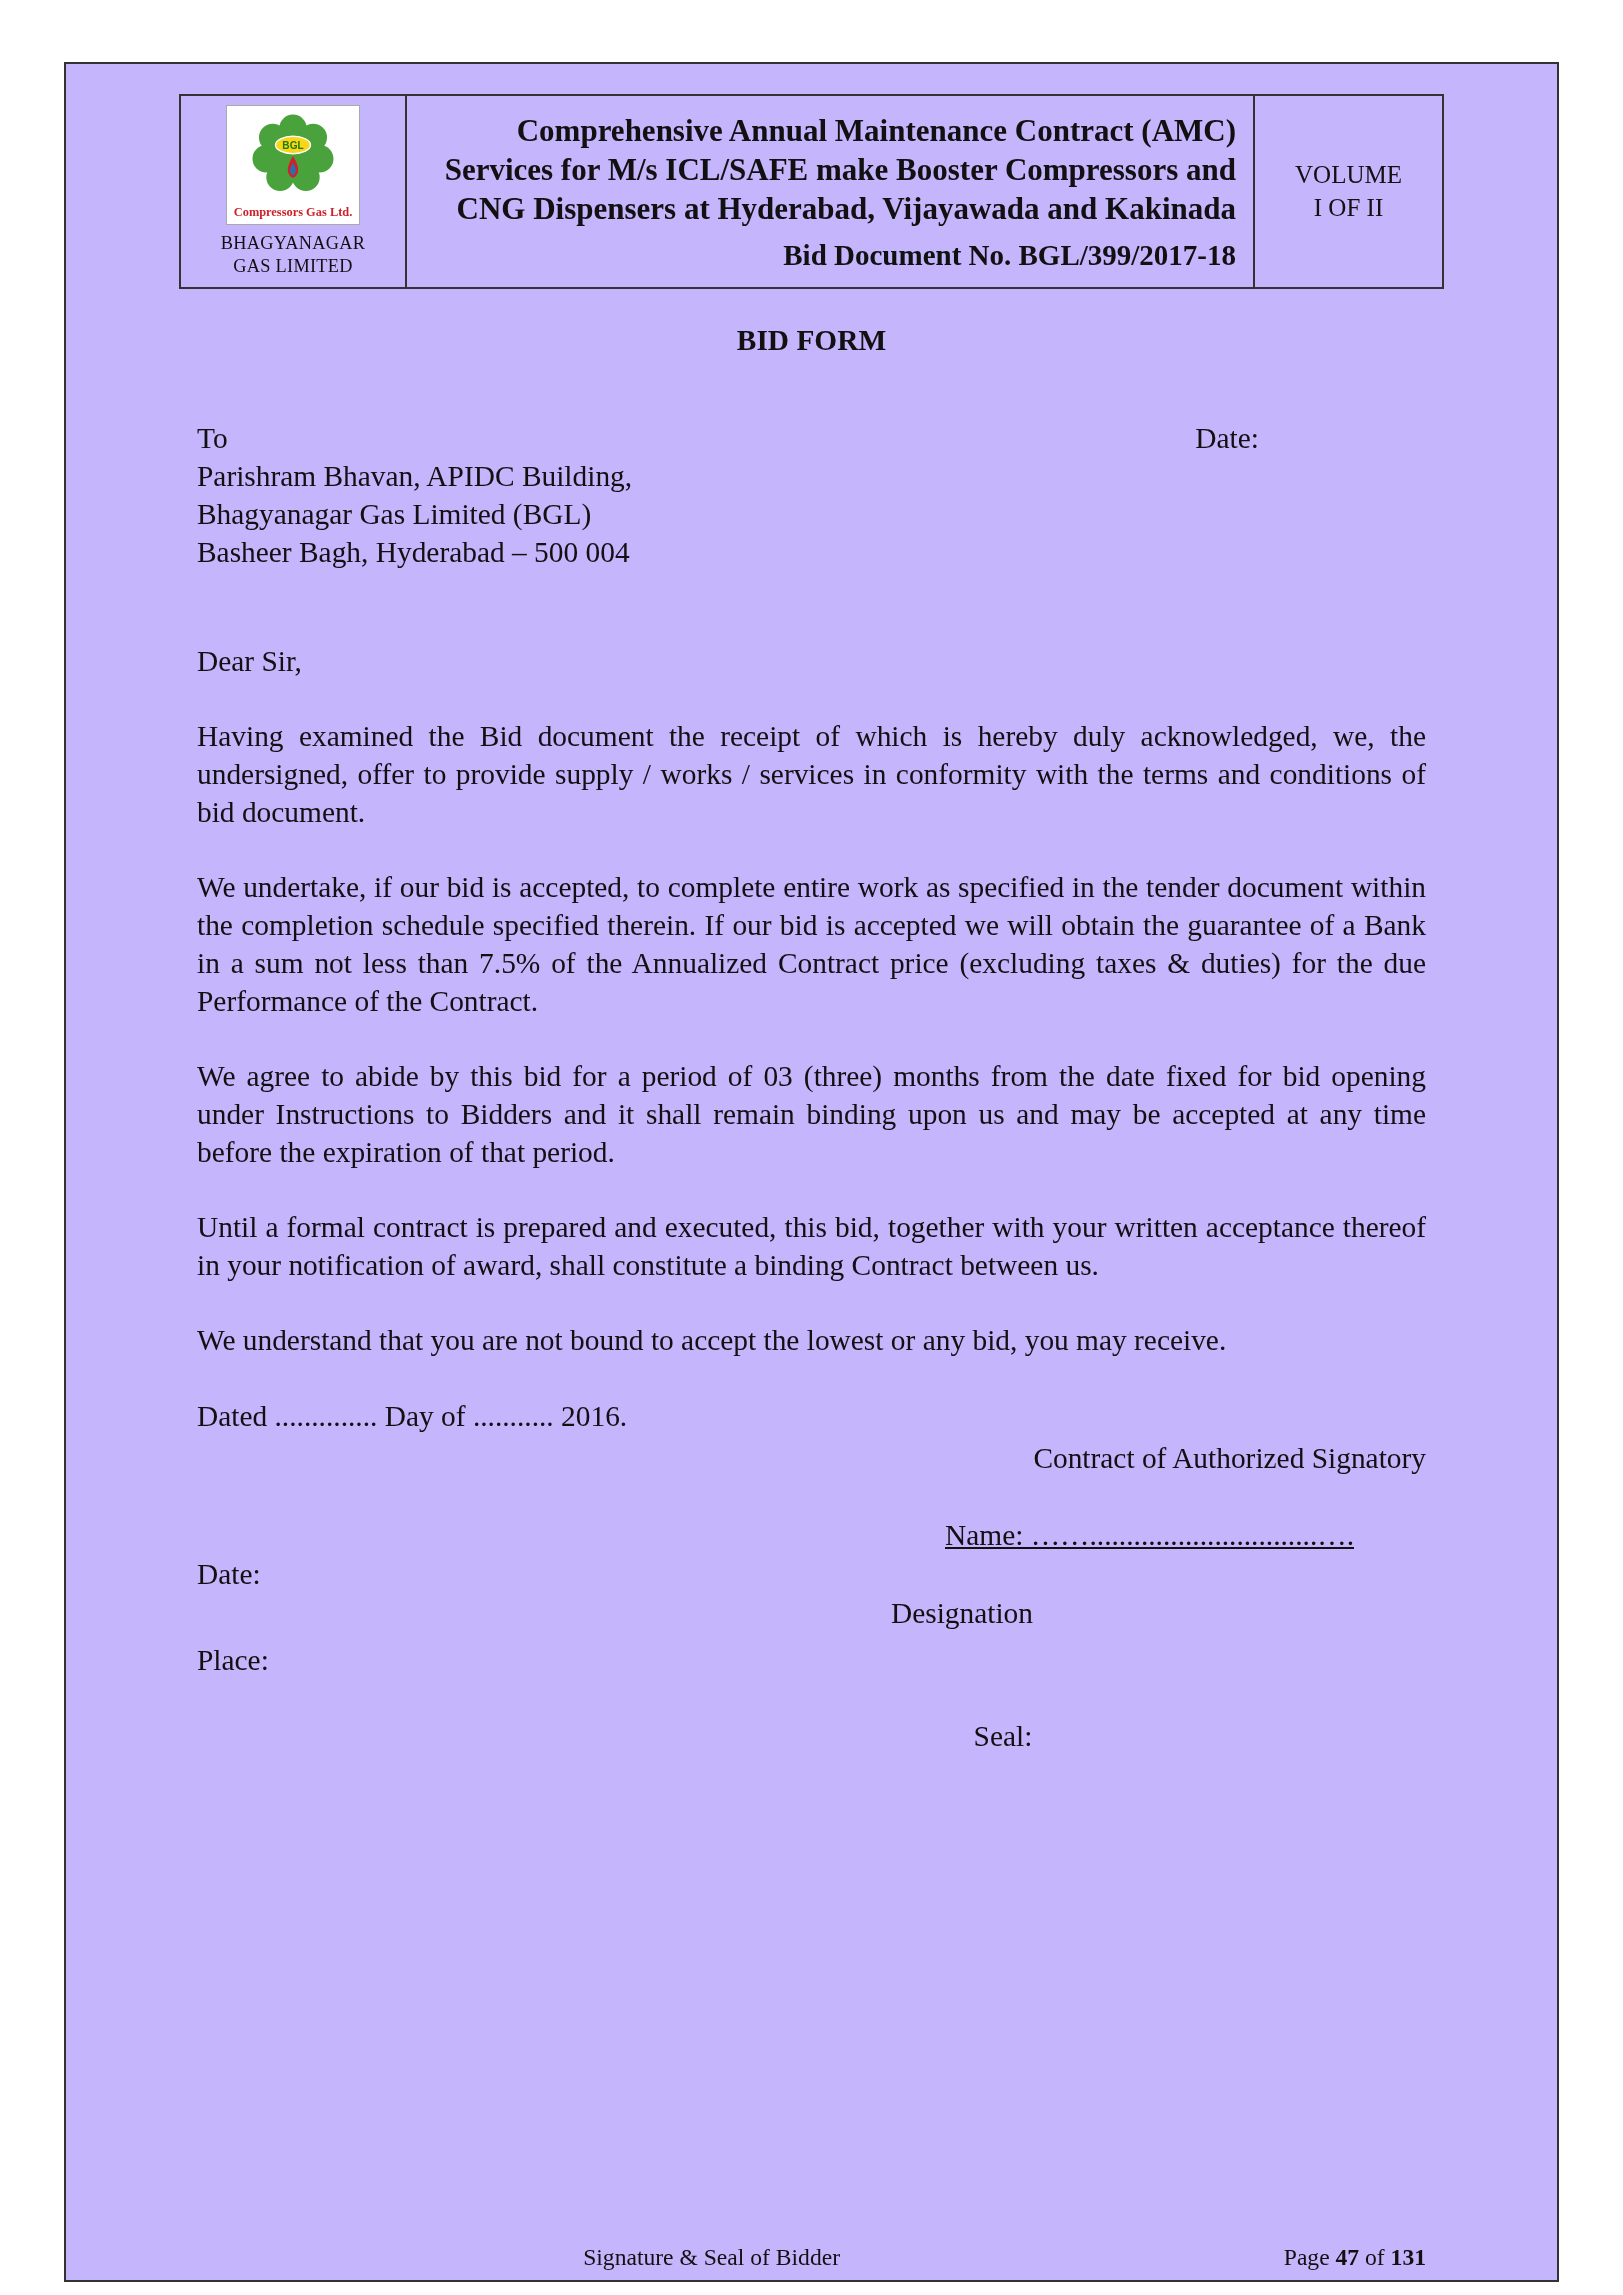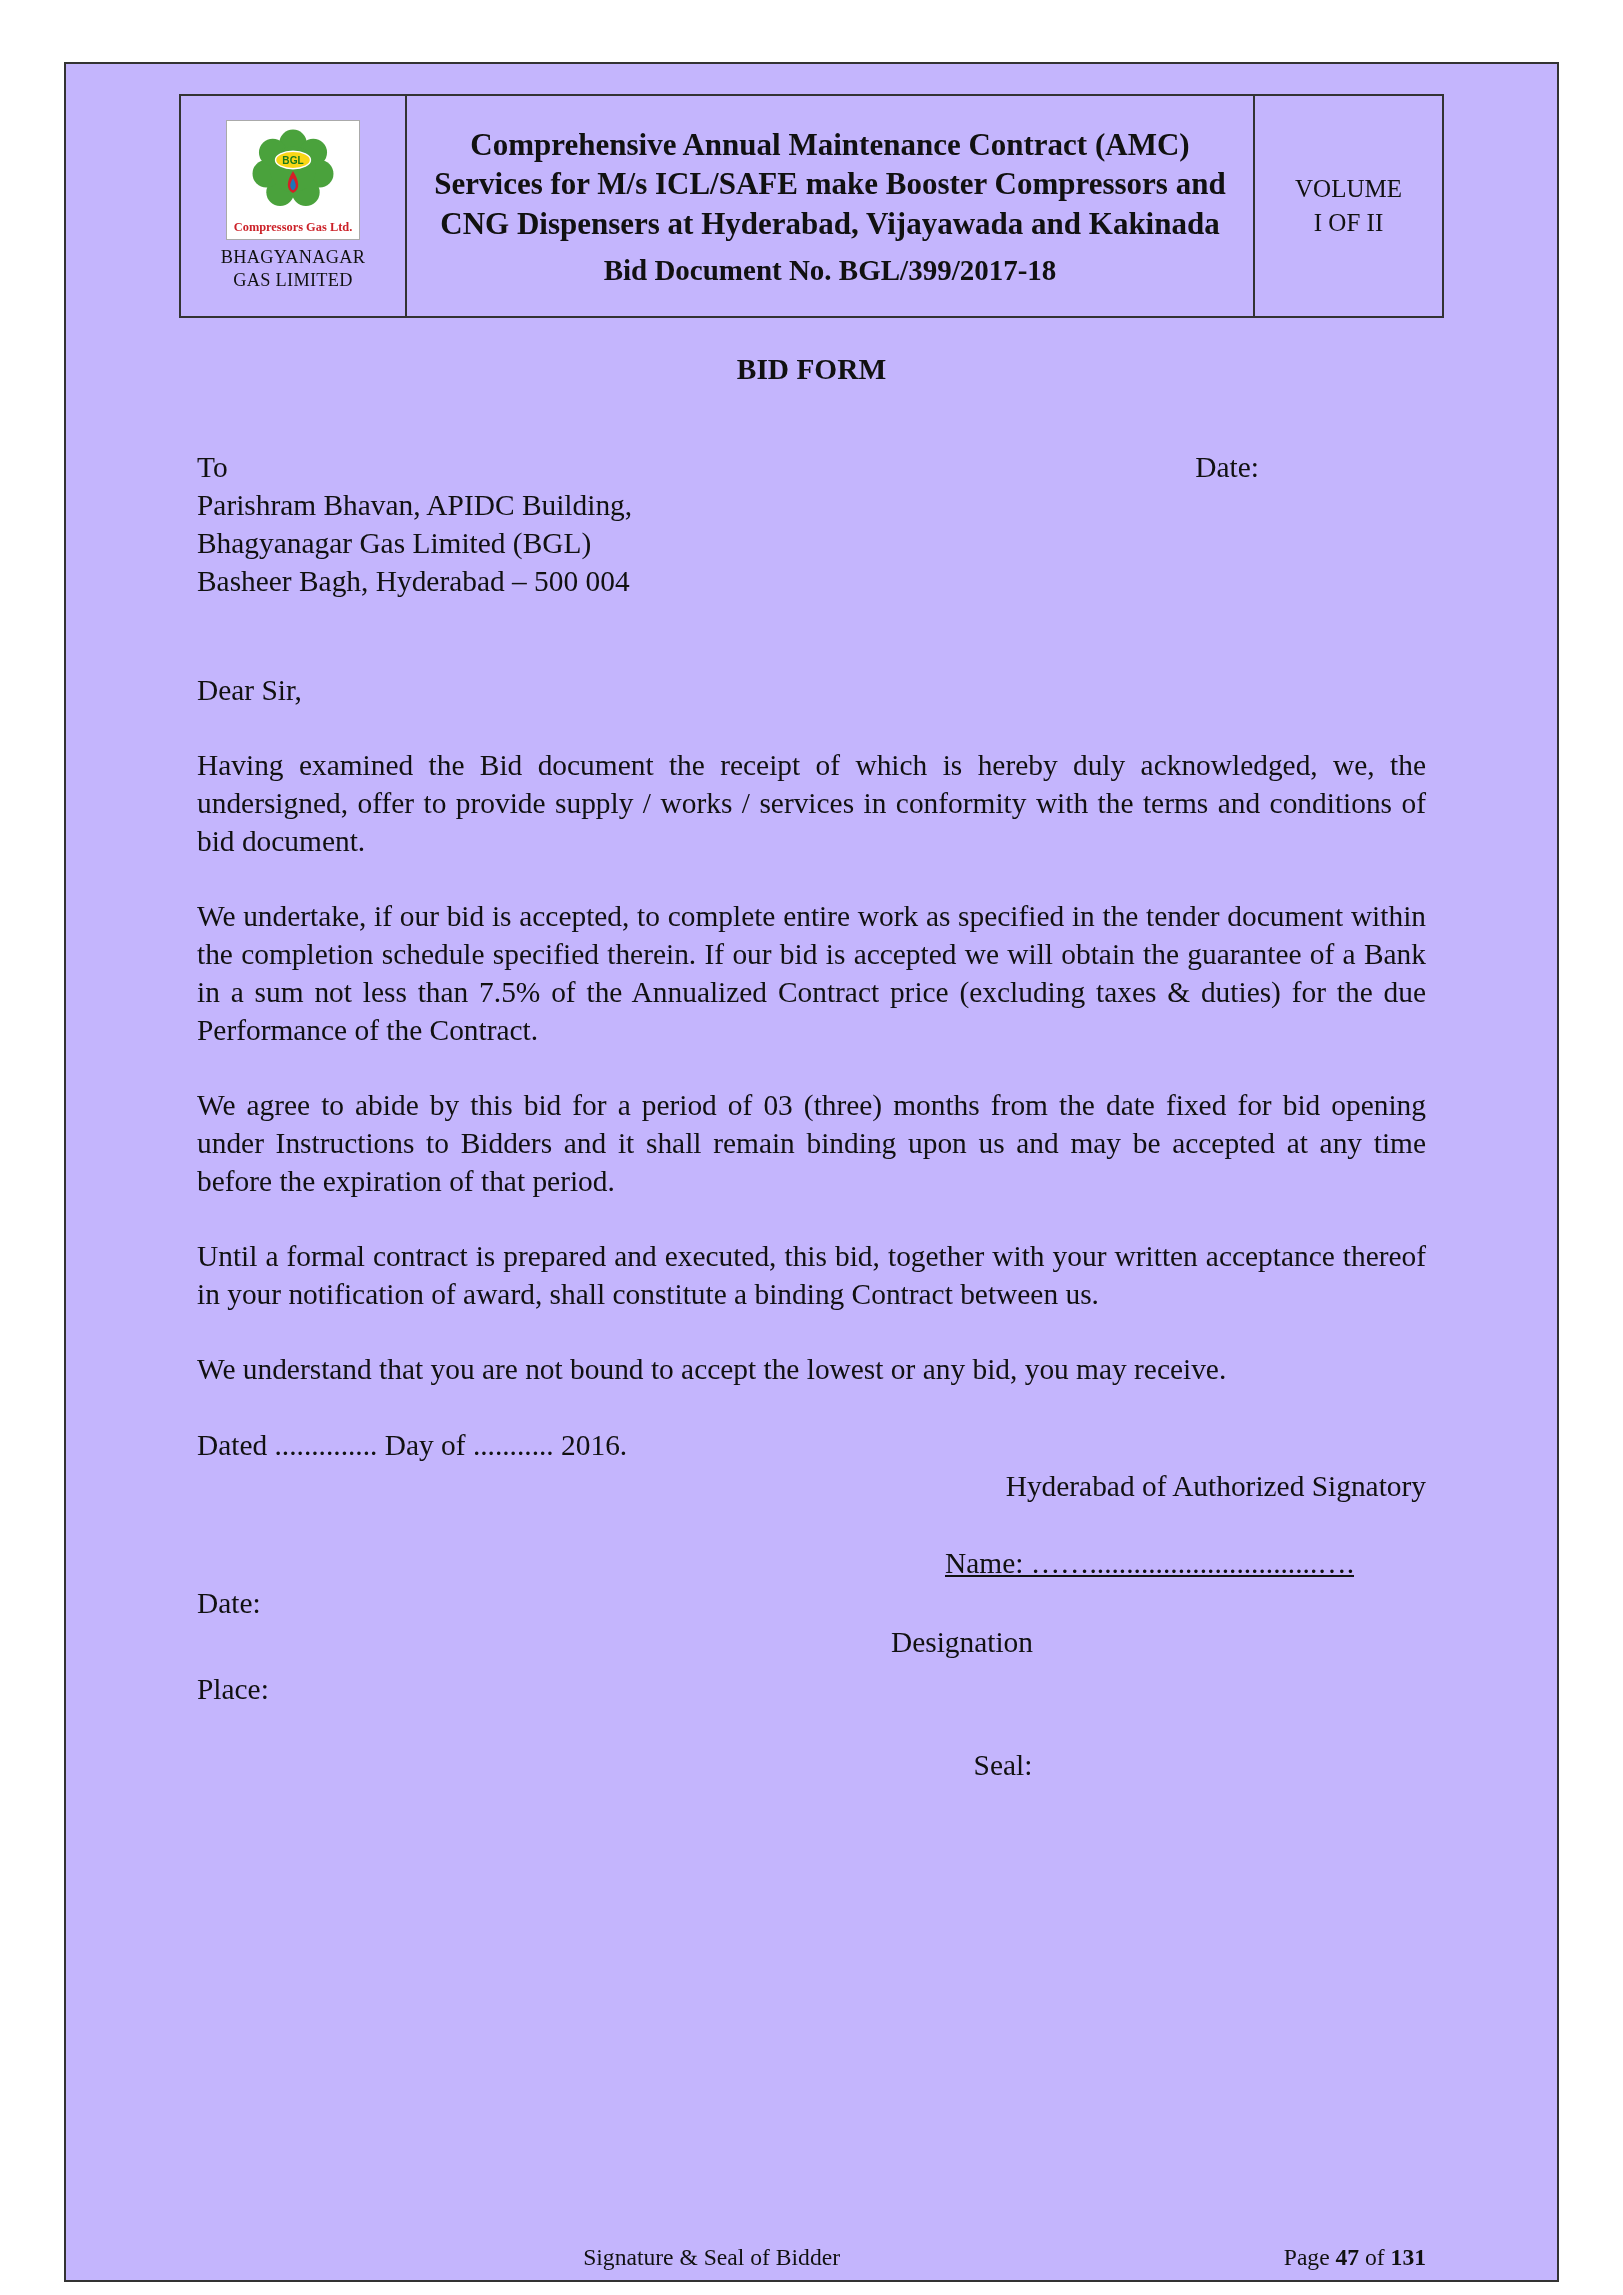--- a/index.html
+++ b/index.html
@@ -18,21 +18,21 @@
     background:#c4b5fd;
   }
   
   .header-table {
     border-collapse:collapse;
     margin:30px auto 0 auto;
     table-layout:fixed;
   }
   .header-table td { border:2px solid #333333; vertical-align:middle; }
   .logo-cell  { width:226px;  text-align:center; padding:9.2px 6.5px; }
-  .title-cell { width:848px; text-align:center; padding:29px 17px; }
+  .title-cell { width:848px; text-align:right; padding:14px 17px; }
   .vol-cell   { width:189px;  text-align:center; padding:17px; }
 
   .logo-box { display:inline-block; padding:3.9px 6.5px; border:1.3px solid #aaaaaa; background:#fff; }
   .logo-tagline { font-size:12.4px; color:#cc2229; font-weight:bold; margin-top:1.3px; white-space:nowrap; }
   .company-name { font-size:18.3px; line-height:1.25; margin-top:6.5px; letter-spacing:0.3px; }
 
   .doc-title { font-size:31px; font-weight:bold; line-height:1.27; }
   .bid-doc   { font-size:29px; font-weight:bold; margin-top:10.5px; }
 
   .vol-cell div { font-size:25px; line-height:1.35; }
@@ -123,21 +123,21 @@
 
       <div class="salutation">Dear Sir,</div>
 
       <p class="para">Having examined the Bid document the receipt of which is hereby duly acknowledged, we, the undersigned, offer to provide supply / works / services in conformity with the terms and conditions of bid document.</p>
       <p class="para">We undertake, if our bid is accepted, to complete entire work as specified in the tender document within the completion schedule specified therein.  If our bid is accepted we will obtain the guarantee of a Bank in a sum not less than 7.5% of the Annualized Contract price (excluding taxes &amp; duties) for the due Performance of the Contract.</p>
       <p class="para">We agree to abide by this bid for a period of 03 (three) months from the date fixed for bid opening under Instructions to Bidders and it shall remain binding upon us and may be accepted at any time before the expiration of that period.</p>
       <p class="para">Until a formal contract is prepared and executed, this bid, together with your written acceptance thereof in your notification of award, shall constitute a binding Contract between us.</p>
       <p class="para no-justify">We understand that you are not bound to accept the lowest or any bid, you may receive.</p>
 
       <div class="dated-line">Dated .............. Day of ........... 2016.</div>
-      <div class="sig-line">Hyderabad of Authorized Signatory</div>
+      <div class="sig-line">Contract of Authorized Signatory</div>
       <div class="name-line">Name: ……...............................….</div>
       <div class="date-line">Date:</div>
       <div class="designation-line">Designation</div>
       <div class="place-line">Place:</div>
       <div class="seal-line">Seal:</div>
     </div>
 
     <div class="footer">
       <span class="footer-center">Signature &amp; Seal of Bidder</span>
       <span class="footer-page"><span>Page</span> <b>47</b> <span>of</span> <b>131</b></span>

